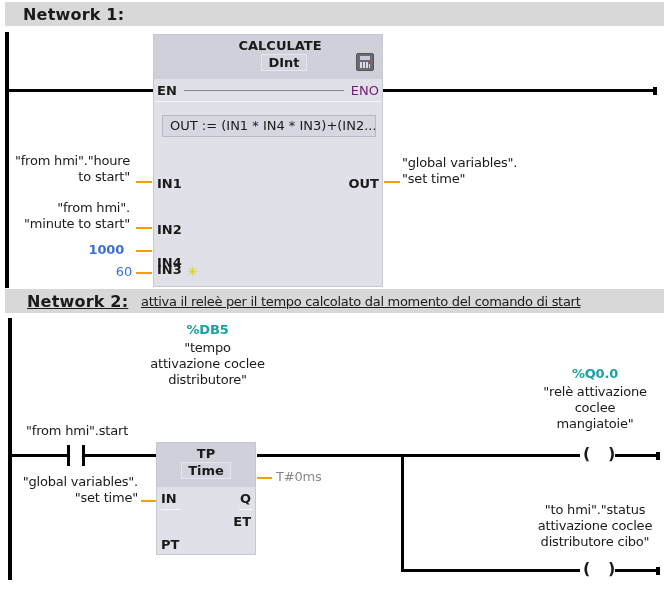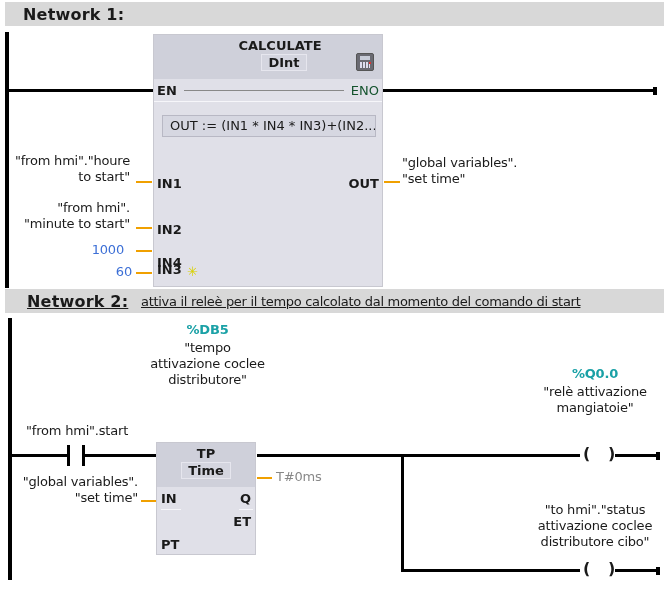--- a/index.html
+++ b/index.html
@@ -46,21 +46,21 @@
     <div class="box-type" style="margin-top:3px;margin-left:24px;">CALCULATE</div>
     <div style="margin-top:1px;margin-left:32px;"><span class="dtype">DInt</span></div>
     <div style="position:absolute; right:8px; top:18px; width:18px; height:18px; border:1px solid #555; background:#6a6a72; border-radius:2px;">
       <div style="position:absolute; left:3px; top:2px; width:10px; height:4px; background:#c8ccd8;"></div>
       <div style="position:absolute; left:3px; top:8px; width:10px; height:6px; background:repeating-linear-gradient(90deg,#dde 0 2px,#6a6a72 2px 3px);"></div>
       <div style="position:absolute; right:2px; top:8px; width:2px; height:2px; background:#d33;"></div>
     </div>
   </div>
   <span class="pin" style="left:3px; top:48px;">EN</span>
   <div style="position:absolute; left:30px; top:55px; width:160px; height:1px; background:#888;"></div>
-  <span class="pin" style="right:3px; top:48px; color:#14532d; font-weight:normal;">ENO</span>
+  <span class="pin" style="right:3px; top:48px; color:#701a75; font-weight:normal;">ENO</span>
   <div class="pin-under" style="left:0; top:66px; width:228px;"></div>
   <div style="position:absolute; left:8px; top:80px; width:214px; height:22px; border:1px solid #b8b8c4; background:#d6d7e1; font-size:13px; line-height:20px; padding-left:7px; white-space:nowrap; overflow:hidden;">
     <span>OUT :=   (IN1 * IN4 * IN3)+(IN2...</span>
   </div>
   <span class="pin" style="left:3px; top:141px;">IN1</span>
   <span class="pin" style="left:3px; top:187px;">IN2</span>
   <span class="pin" style="left:3px; top:227px;">IN3</span>
   <span class="pin" style="left:3px; top:220px;">IN4</span>
   <span style="position:absolute; left:33px; top:229px; color:#d8d000; font-size:13px;">✳</span>
   <span class="pin" style="right:3px; top:141px;">OUT</span>
@@ -71,21 +71,21 @@
   <div>to start"</div>
 </div>
 <div class="owire" style="left:136px; top:181px; width:16px;"></div>
 
 <div class="label right" style="left:10px; top:200px; width:120px;">
   <div>"from hmi".</div>
   <div>"minute to start"</div>
 </div>
 <div class="owire" style="left:136px; top:227px; width:16px;"></div>
 
-<div class="label right blue" style="left:52px; top:242px; width:72px;">1000</div>
+<div class="label right blue" style="left:52px; top:242px; width:72px;font-weight:bold;">1000</div>
 <div class="owire" style="left:136px; top:250px; width:16px;"></div>
 
 <div class="label right blue" style="left:60px; top:264px; width:72px;">60</div>
 <div class="owire" style="left:136px; top:272px; width:16px;"></div>
 
 <div class="owire" style="left:384px; top:181px; width:16px;"></div>
 <div class="label" style="left:402px; top:155px; width:150px;">
   <div>"global variables".</div>
   <div>"set time"</div>
 </div>
@@ -131,20 +131,21 @@
 <div class="owire" style="left:257px; top:477px; width:15px;"></div>
 <div class="label gray" style="left:276px; top:469px;">T#0ms</div>
 
 <div class="wire" style="left:257px; top:454px; width:325px;"></div>
 <div class="vwire" style="left:401px; top:454px; height:118px;"></div>
 <div class="wire" style="left:401px; top:569px; width:181px;"></div>
 
 <div class="label center teal" style="left:540px; top:366px; width:110px;">%Q0.0</div>
 <div class="label center" style="left:535px; top:384px; width:120px;">
   <div>"relè attivazione</div>
+  <div>coclee</div>
   <div>mangiatoie"</div>
 </div>
 <span class="coil" style="left:580px; top:444px;">(  )</span>
 <div class="wire" style="left:615px; top:454px; width:42px;"></div>
 <div class="endcap" style="left:656px; top:452px;"></div>
 
 <div class="label center" style="left:530px; top:502px; width:130px;">
   <div>"to hmi"."status</div>
   <div>attivazione coclee</div>
   <div>distributore cibo"</div>

